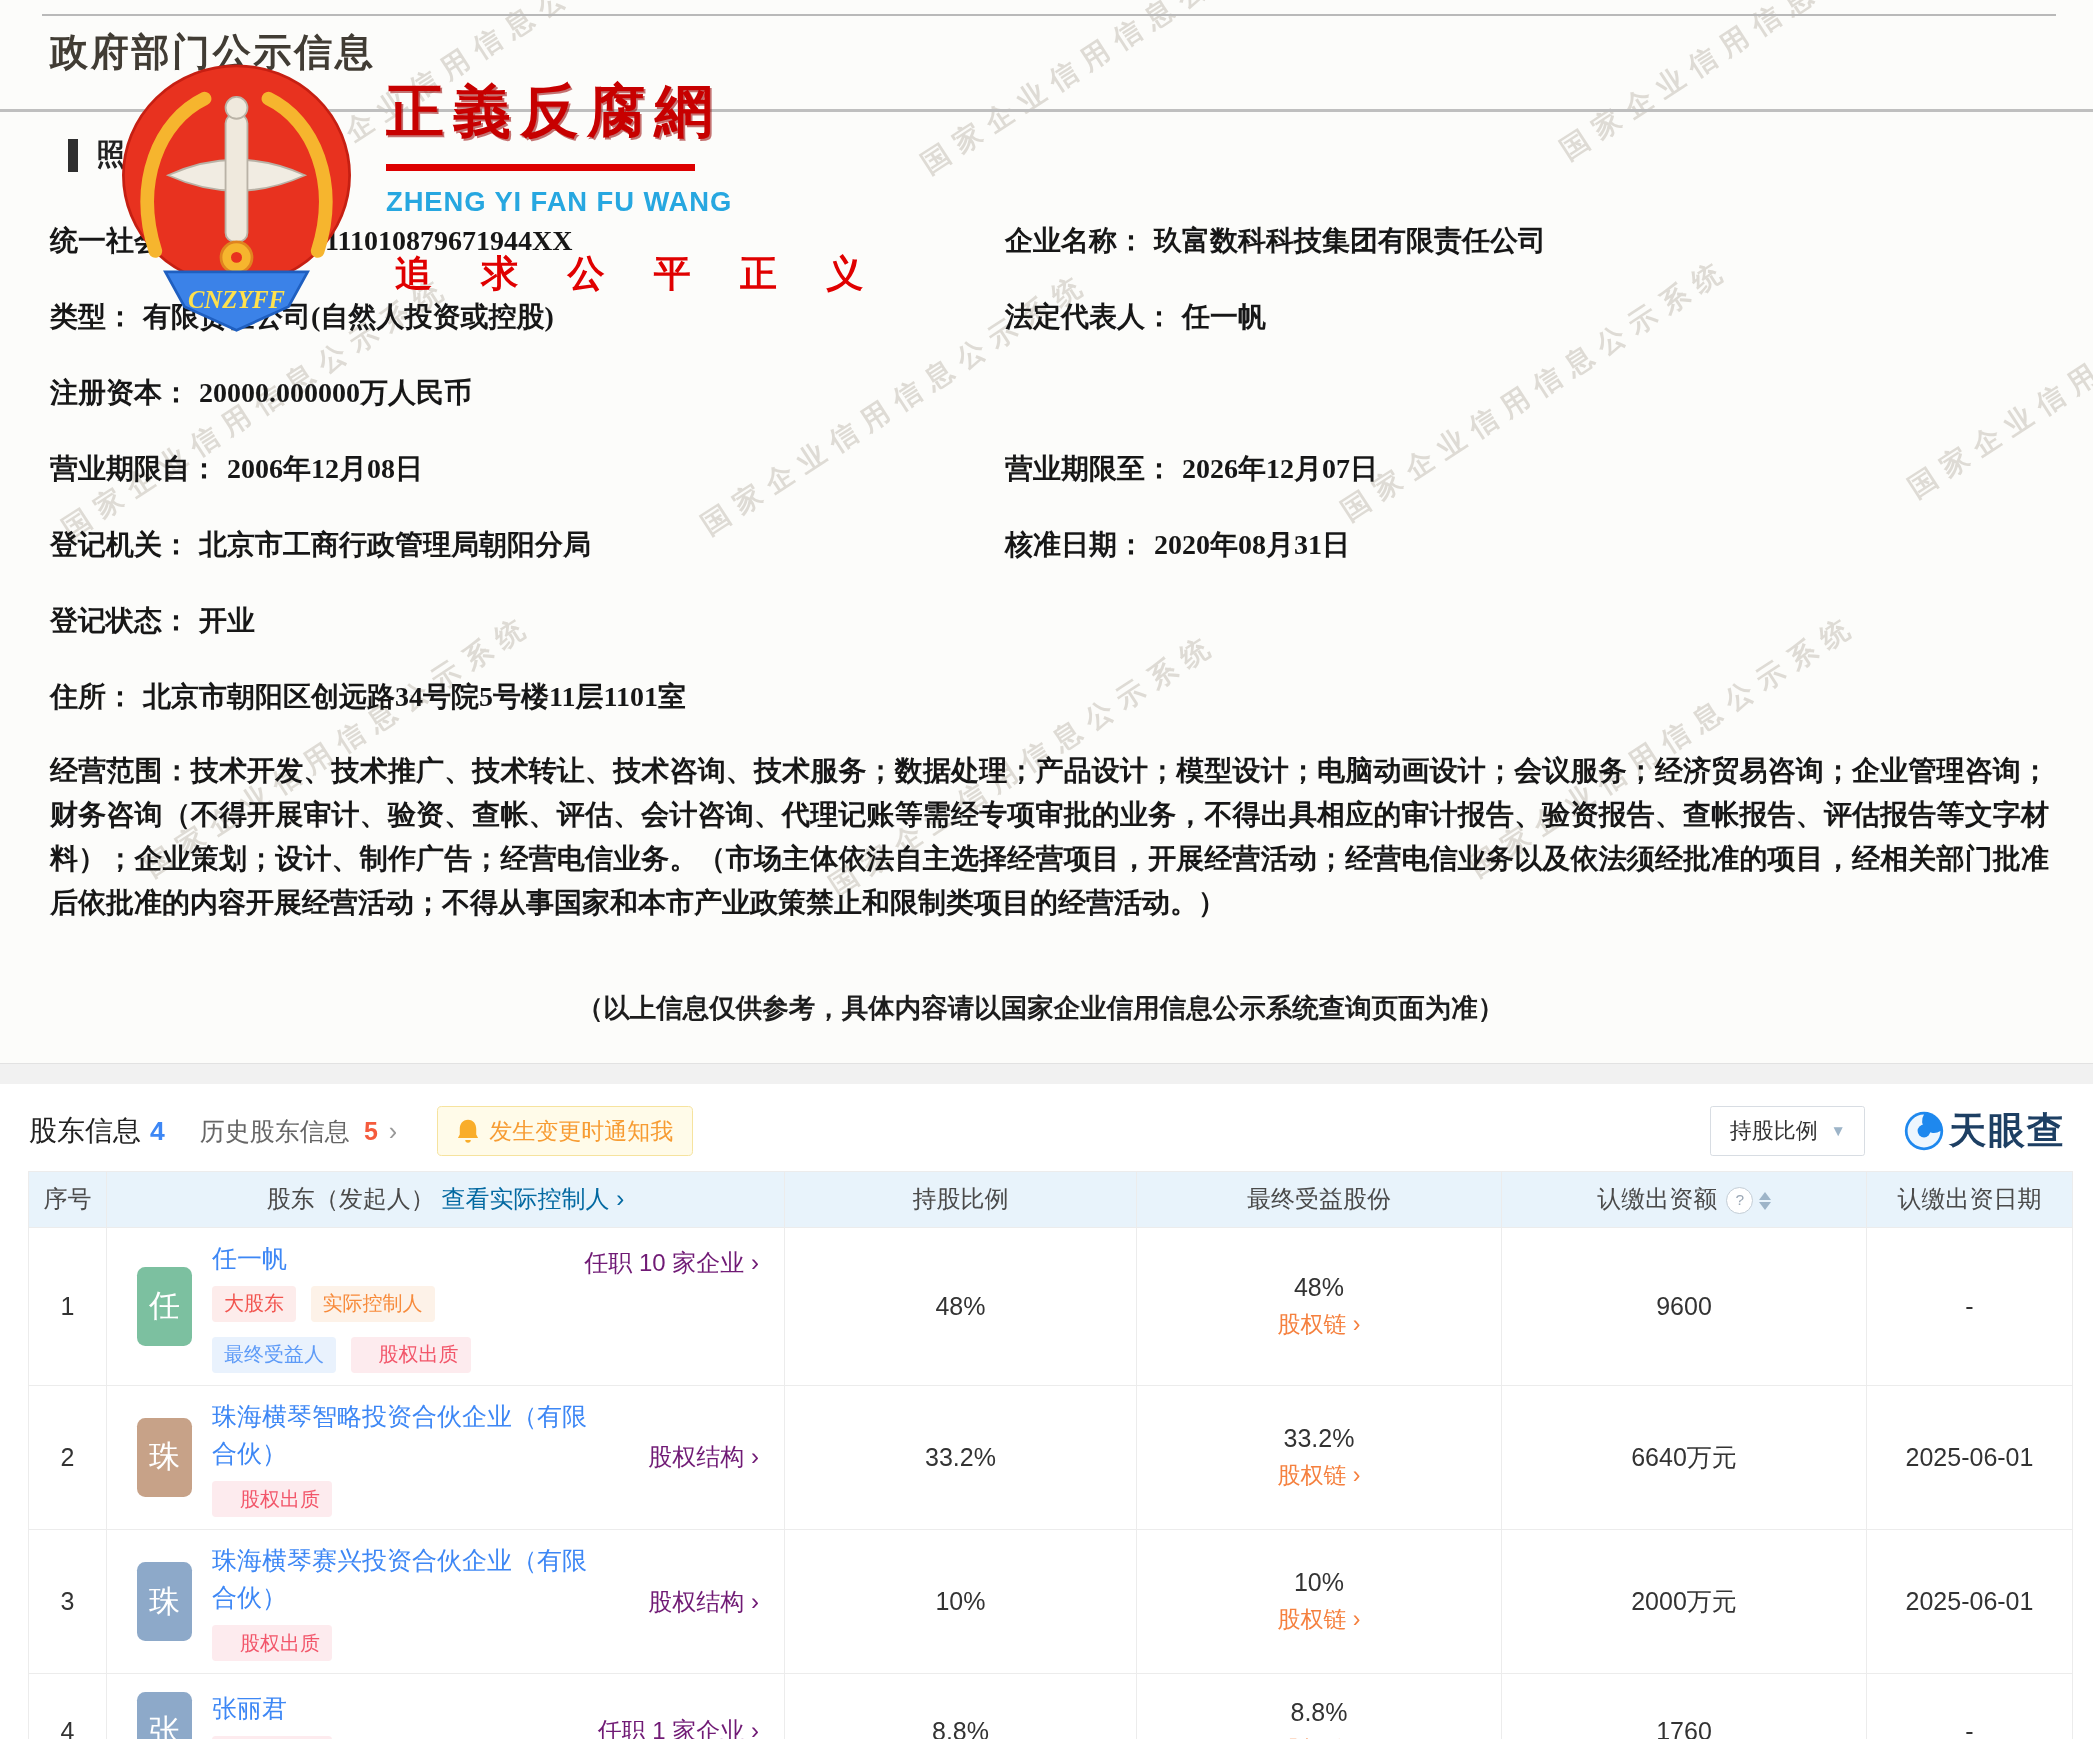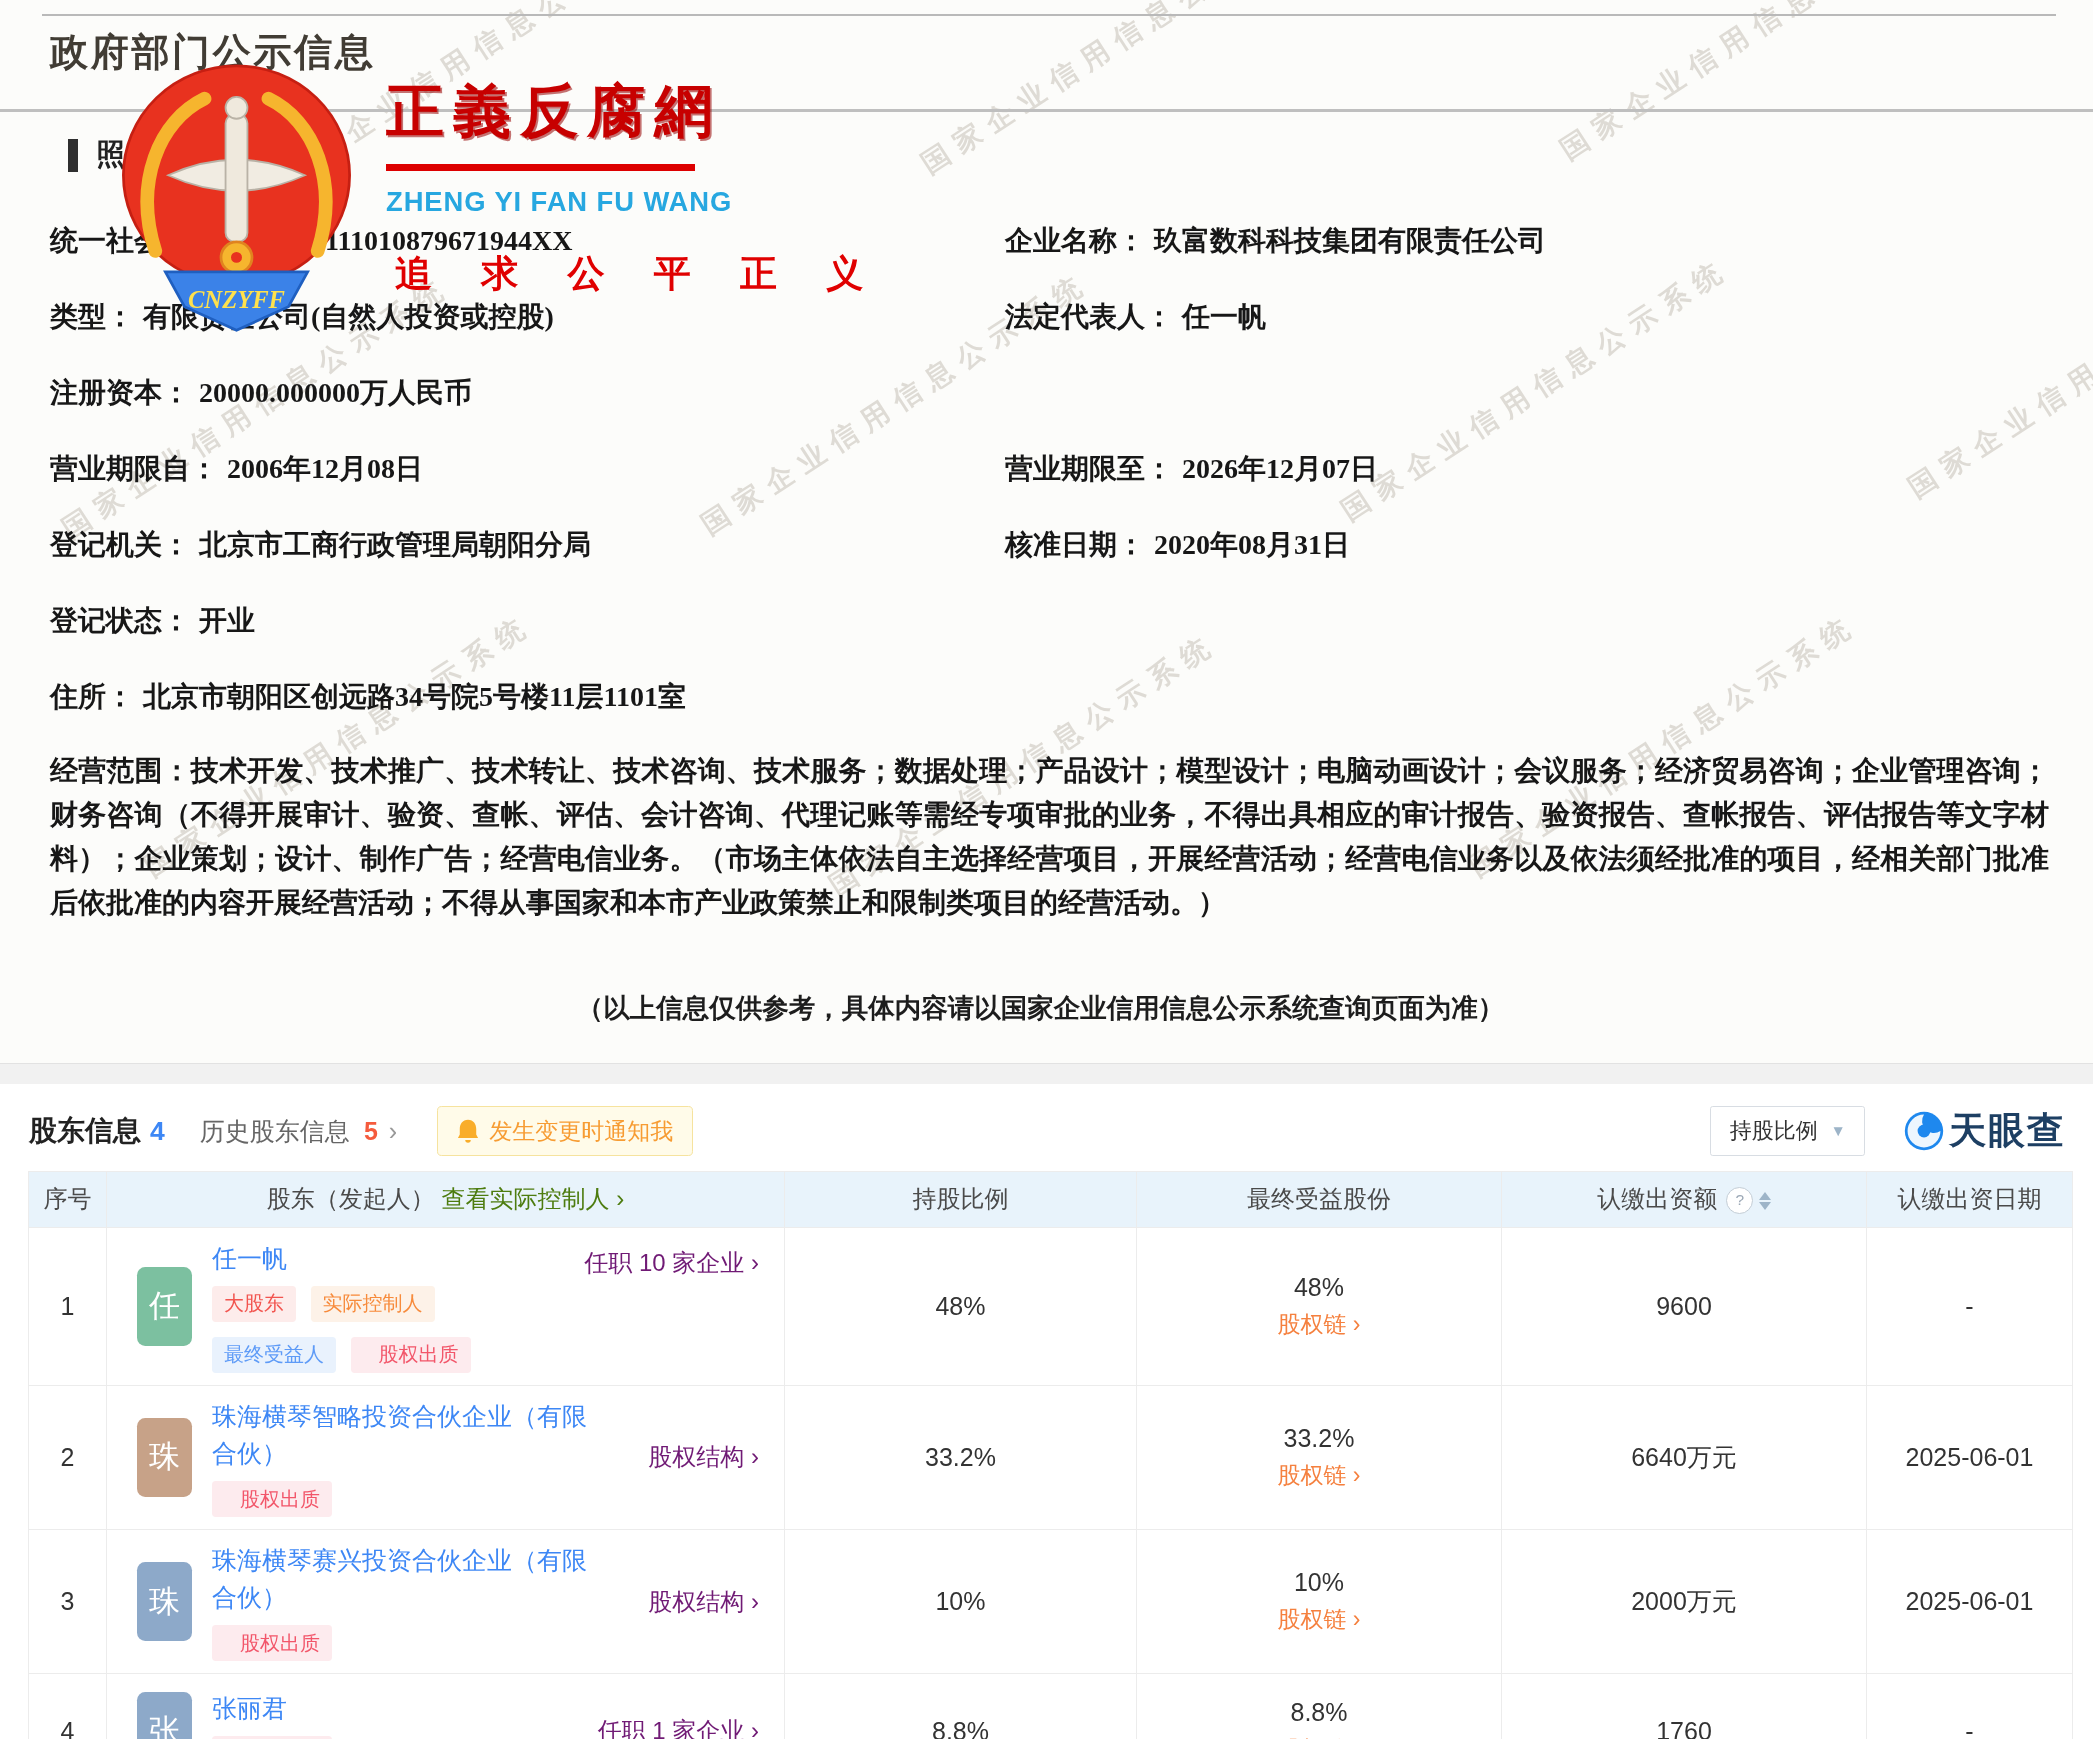--- a/index.html
+++ b/index.html
@@ -43,21 +43,21 @@
             font-family:"Liberation Sans",sans-serif;letter-spacing:0.9px;}
   .brand-slogan{position:absolute;left:395px;top:249px;z-index:6;font-size:37px;font-weight:700;
             color:#e00000;letter-spacing:20px;}
 
   
   .band{width:100%;height:20px;background:#f1f1f1;border-top:0.9px solid #e2e2e2;}
 
   
   .ty{position:relative;background:#fff;}
   .ty-head{display:flex;align-items:center;padding:22px 27.4px 14.6px 29px;}
-  .ty-title{font-size:28px;font-weight:700;color:#222;}
+  .ty-title{font-size:28px;font-weight:400;color:#222;}
   .ty-count{font-size:26.5px;font-weight:700;color:#3d87f5;margin:0 0 0 9.1px;}
   .ty-hist{margin-left:35px;font-size:25px;color:#666;cursor:pointer;}
   .ty-hist-count{color:#f55b3d;font-weight:700;margin-left:7.3px;}
   .chev-gray{color:#999;font-size:25px;margin-left:3.7px;}
   .notify-btn{margin-left:40px;display:flex;align-items:center;gap:9.1px;background:#fffbe9;
               border:0.9px solid #f6e39e;border-radius:4.6px;padding:8.2px 18.3px;font-size:23px;
               color:#f79c33;cursor:pointer;}
   .ty-right{margin-left:auto;display:flex;align-items:center;gap:38px;}
   .sort-dd{display:flex;align-items:center;gap:12.8px;border:0.9px solid #d8dde3;border-radius:2.7px;
            background:#fff;padding:9.1px 18.3px;font-size:22px;color:#333;cursor:pointer;}
@@ -66,21 +66,21 @@
   .ty-logo-text{font-size:37px;font-weight:700;color:#1d3f63;letter-spacing:1.8px;
                 font-family:"Liberation Sans",sans-serif;}
 
   table.sh{border-collapse:collapse;table-layout:fixed;margin-left:28px;width:2044px;
            border:0.9px solid #ececec;}
   table.sh th,table.sh td{border-right:0.9px solid #ececec;border-top:0.9px solid #ececec;
            text-align:center;vertical-align:middle;box-sizing:border-box;}
   table.sh th:last-child,table.sh td:last-child{border-right:none;}
   thead tr{height:56px;background:#e8f3fb;}
   thead th{font-size:24px;font-weight:400;color:#4a4a4a;}
-  .th-link{color:#4d7c0f;cursor:pointer;margin-top:12px;}
+  .th-link{color:#0369a1;cursor:pointer;margin-top:12px;}
   .q-icon{display:inline-block;width:25px;height:25px;line-height:23px;border:0.9px solid #c3cdd6;
           border-radius:50%;color:#9aa7b5;font-size:15.5px;margin:0 5.5px 0 9.1px;vertical-align:middle;
           cursor:pointer;background:#fff;}
   .sorters{display:inline-block;vertical-align:middle;cursor:pointer;}
   .sorters i{display:block;width:0;height:0;border-left:6.4px solid transparent;
              border-right:6.4px solid transparent;margin:1.8px 0;}
   .sorters .up{border-bottom:8.2px solid #9db4c8;}
   .sorters .dn{border-top:8.2px solid #9db4c8;}
 
   tbody tr:nth-child(1){height:117px;}

